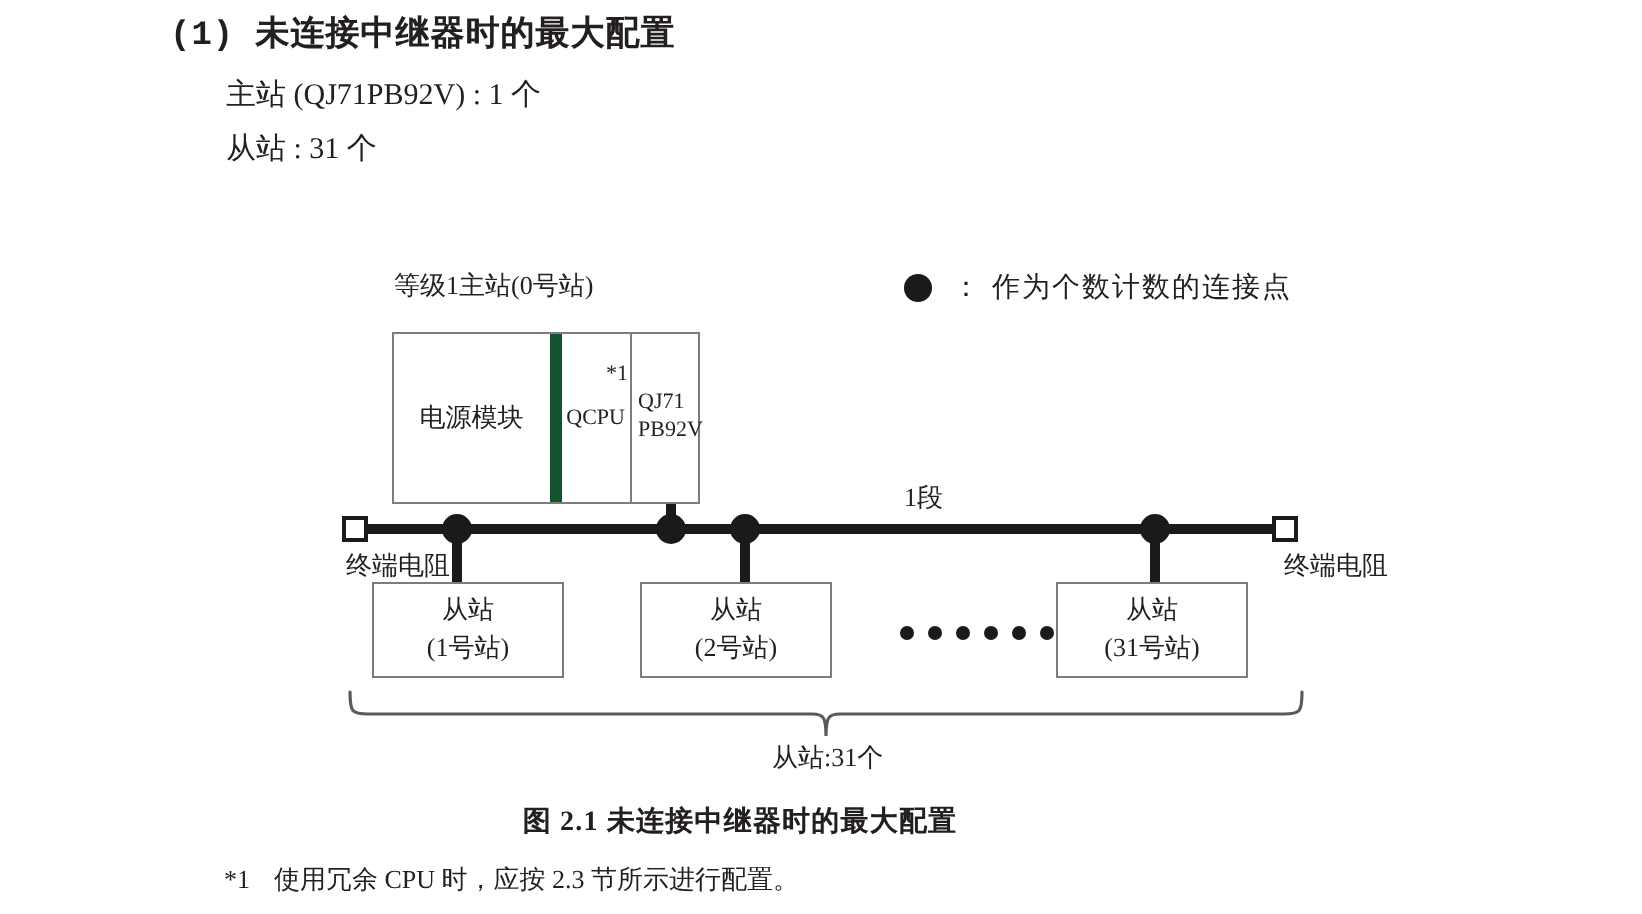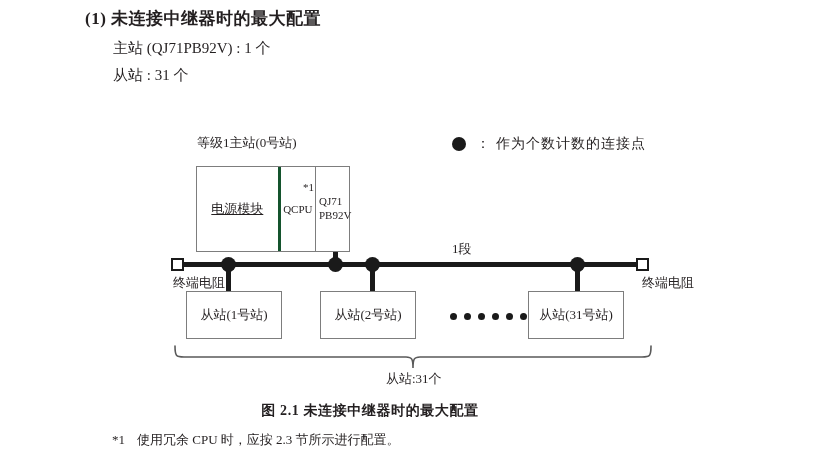--- a/index.html
+++ b/index.html
@@ -22,20 +22,21 @@
     left: 85px;
     top: 8px;
     width: 600px;
   }
   #section-title {
     font-size: 17px;
     font-weight: bold;
     letter-spacing: 0.5px;
     line-height: 1.35;
     white-space: nowrap;
+    font-family: Liberation Mono, monospace;
   }
   .spec-line {
     font-size: 15px;
     line-height: 1.5;
     margin-left: 28px;
     white-space: nowrap;
   }
   #spec-master { margin-top: 6px; }
   #spec-slave  { margin-top: 5px; }
 
@@ -94,22 +95,21 @@
   .module-cell {
     position: relative;
     box-sizing: border-box;
     display: flex;
     align-items: center;
     justify-content: center;
     font-size: 13px;
   }
   #cell-power {
     width: 85px;
-    border-right: 3px solid #14532d;
-    text-decoration: underline;
+    border-right: 6px solid #14532d;
   }
   #cell-cpu {
     width: 36px;
     border-right: 1px solid #7d7d7d;
     font-size: 11px;
   }
   #cell-net {
     width: 33px;
     font-size: 11px;
     line-height: 1.25;
@@ -190,21 +190,21 @@
   #drop-1 { left: 226px; }
   #drop-2 { left: 370px; }
   #drop-3 { left: 575px; }
 
   
   .slave-box {
     border: 1px solid #7d7d7d;
     box-sizing: border-box;
     background: #ffffff;
     display: flex;
-    flex-direction: row;
+    flex-direction: column;
     align-items: center;
     justify-content: center;
     font-size: 13px;
     line-height: 1.45;
     top: 291px;
     height: 48px;
   }
   #slave-box-1 { left: 186px; width: 96px; }
   #slave-box-2 { left: 320px; width: 96px; }
   #slave-box-3 { left: 528px; width: 96px; }

